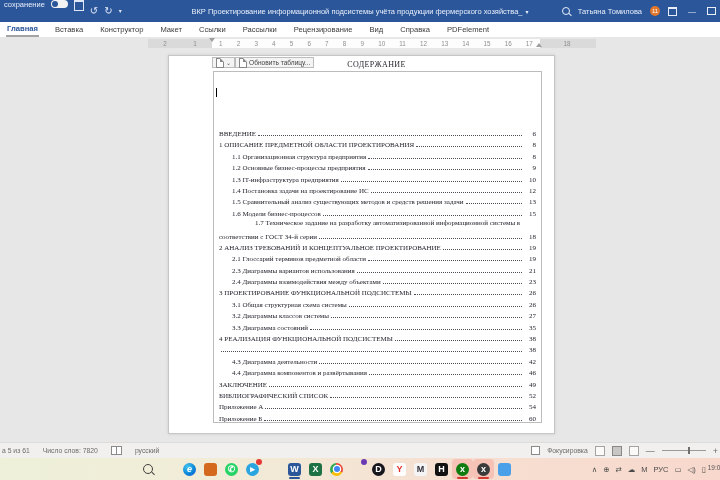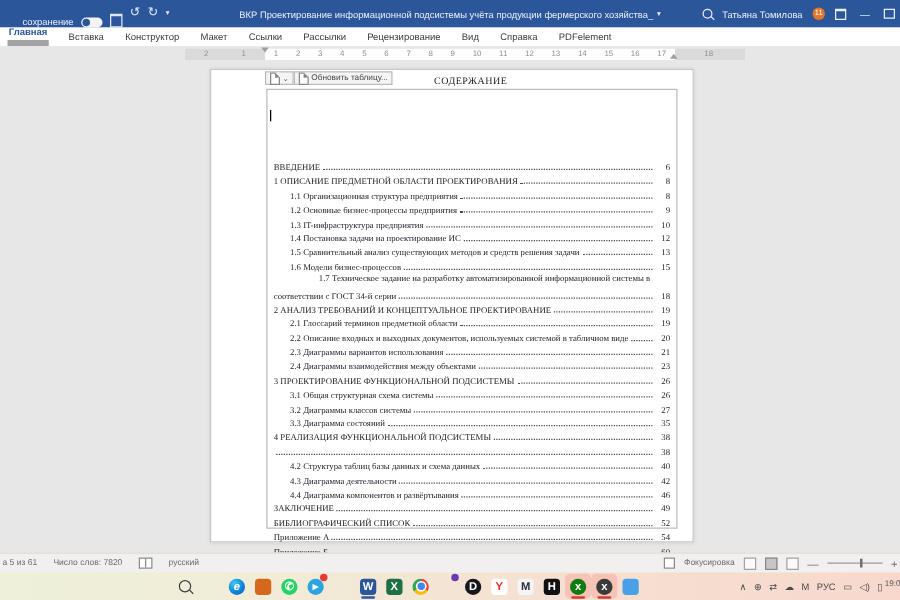--- a/index.html
+++ b/index.html
@@ -1,38 +1,38 @@
 <!DOCTYPE html>
 <html lang="ru"><head>
 <meta charset="utf-8">
 <style>
   html,body{margin:0;padding:0;}
   body{width:720px;height:480px;overflow:hidden;font-family:"Liberation Sans",sans-serif;position:relative;background:#e7e7e7;}
   .abs{position:absolute;}
 
   
   #titlebar{left:0;top:0;width:720px;height:22px;background:#2b579a;color:#e9eefb;font-size:7.5px;}
-  #qat{left:0;top:0;height:22px;display:flex;align-items:flex-end;gap:6px;padding-left:18px;}
+  #qat{left:0;top:0;height:22px;display:flex;align-items:flex-start;gap:6px;padding-left:4px;}
   .qat-ic{color:#dfe7f7;font-size:10px;line-height:22px;}
   #autosave-toggle{width:17px;height:8px;border-radius:5px;background:#f3f3f3;position:relative;}
   #autosave-toggle::after{content:'';position:absolute;left:1px;top:1px;width:6px;height:6px;border-radius:50%;background:#2b579a;}
   .floppy{width:8px;height:8px;border:1px solid #dfe7f7;border-top-width:2px;}
   #title-center{left:50%;top:0;transform:translateX(-50%);height:22px;display:flex;align-items:center;gap:3px;white-space:nowrap;}
   #tb-right{right:0;top:0;height:22px;display:flex;align-items:center;gap:8px;padding-right:4px;}
   .mag{width:6px;height:6px;border:1.2px solid #e9eefb;border-radius:50%;position:relative;}
   .mag::after{content:'';position:absolute;width:4px;height:1.2px;background:#e9eefb;right:-3px;bottom:-1px;transform:rotate(45deg);}
   #user-badge{width:10px;height:10px;border-radius:50%;background:#e1762c;color:#fff;font-size:6px;display:flex;align-items:center;justify-content:center;}
   .winctl{font-size:8px;color:#e9eefb;width:14px;text-align:center;}
   .restore{width:7px;height:6px;border:1px solid #e9eefb;}
 
   
   #tabrow{left:0;top:22px;width:720px;height:15px;background:#ffffff;overflow:hidden;}
   #ribbon-tabs{position:absolute;left:6px;top:0;height:15px;display:flex;gap:15px;align-items:center;}
   .rtab{font-size:7.6px;color:#3b3b3b;white-space:nowrap;padding:2px 1px;}
-  .rtab.active{color:#2b579a;border-bottom:8px solid #a3a3a3;font-weight:bold;}
+  .rtab.active{color:#2b579a;border-bottom:2px solid #a3a3a3;font-weight:bold;}
   #tabrow-right{position:absolute;right:-14px;top:0;height:15px;display:flex;align-items:center;gap:12px;font-size:7.6px;color:#333;}
   .share-ic{width:6px;height:5px;border:1px solid #2b579a;border-top:none;position:relative;margin-right:3px;}
   .share-ic::after{content:'↑';position:absolute;left:0.5px;top:-5px;font-size:6px;color:#2b579a;}
   .cmt-ic{width:7px;height:5px;border:1px solid #444;border-radius:1px;margin-right:3px;position:relative;}
   .cmt-ic::after{content:'';position:absolute;left:1px;bottom:-3px;border-left:2px solid transparent;border-right:2px solid transparent;border-top:3px solid #444;}
   .tr-item{display:flex;align-items:center;margin-top:36px;}
 
   
   #rulerrow{left:0;top:37px;width:720px;height:13px;background:#e7e7e7;}
   .ruler-bar{position:absolute;top:2px;height:9px;background:#dadada;}
@@ -242,25 +242,20 @@
           <span class="toc-text">2 АНАЛИЗ ТРЕБОВАНИЙ И КОНЦЕПТУАЛЬНОЕ ПРОЕКТИРОВАНИЕ</span>
           <span class="toc-leader"></span>
           <span class="toc-page">19</span>
         </div>
         <div class="toc-row lvl1">
           <span class="toc-text">2.1 Глоссарий терминов предметной области</span>
           <span class="toc-leader"></span>
           <span class="toc-page">19</span>
         </div>
         <div class="toc-row lvl1">
-          <span class="toc-text">2.2 Описание входных и выходных документов, используемых системой в табличном виде</span>
-          <span class="toc-leader"></span>
-          <span class="toc-page">20</span>
-        </div>
-        <div class="toc-row lvl1">
           <span class="toc-text">2.3 Диаграммы вариантов использования</span>
           <span class="toc-leader"></span>
           <span class="toc-page">21</span>
         </div>
         <div class="toc-row lvl1">
           <span class="toc-text">2.4 Диаграммы взаимодействия между объектами</span>
           <span class="toc-leader"></span>
           <span class="toc-page">23</span>
         </div>
         <div class="toc-row lvl0">
@@ -284,25 +279,20 @@
           <span class="toc-page">35</span>
         </div>
         <div class="toc-row lvl0">
           <span class="toc-text">4 РЕАЛИЗАЦИЯ ФУНКЦИОНАЛЬНОЙ ПОДСИСТЕМЫ</span>
           <span class="toc-leader"></span>
           <span class="toc-page">38</span>
         </div>
         <div class="toc-row lvl1">
           <span class="toc-leader"></span>
           <span class="toc-page">38</span>
-        </div>
-        <div class="toc-row lvl1">
-          <span class="toc-text">4.2 Структура таблиц базы данных и схема данных</span>
-          <span class="toc-leader"></span>
-          <span class="toc-page">40</span>
         </div>
         <div class="toc-row lvl1">
           <span class="toc-text">4.3 Диаграмма деятельности</span>
           <span class="toc-leader"></span>
           <span class="toc-page">42</span>
         </div>
         <div class="toc-row lvl1">
           <span class="toc-text">4.4 Диаграмма компонентов и развёртывания</span>
           <span class="toc-leader"></span>
           <span class="toc-page">46</span>

